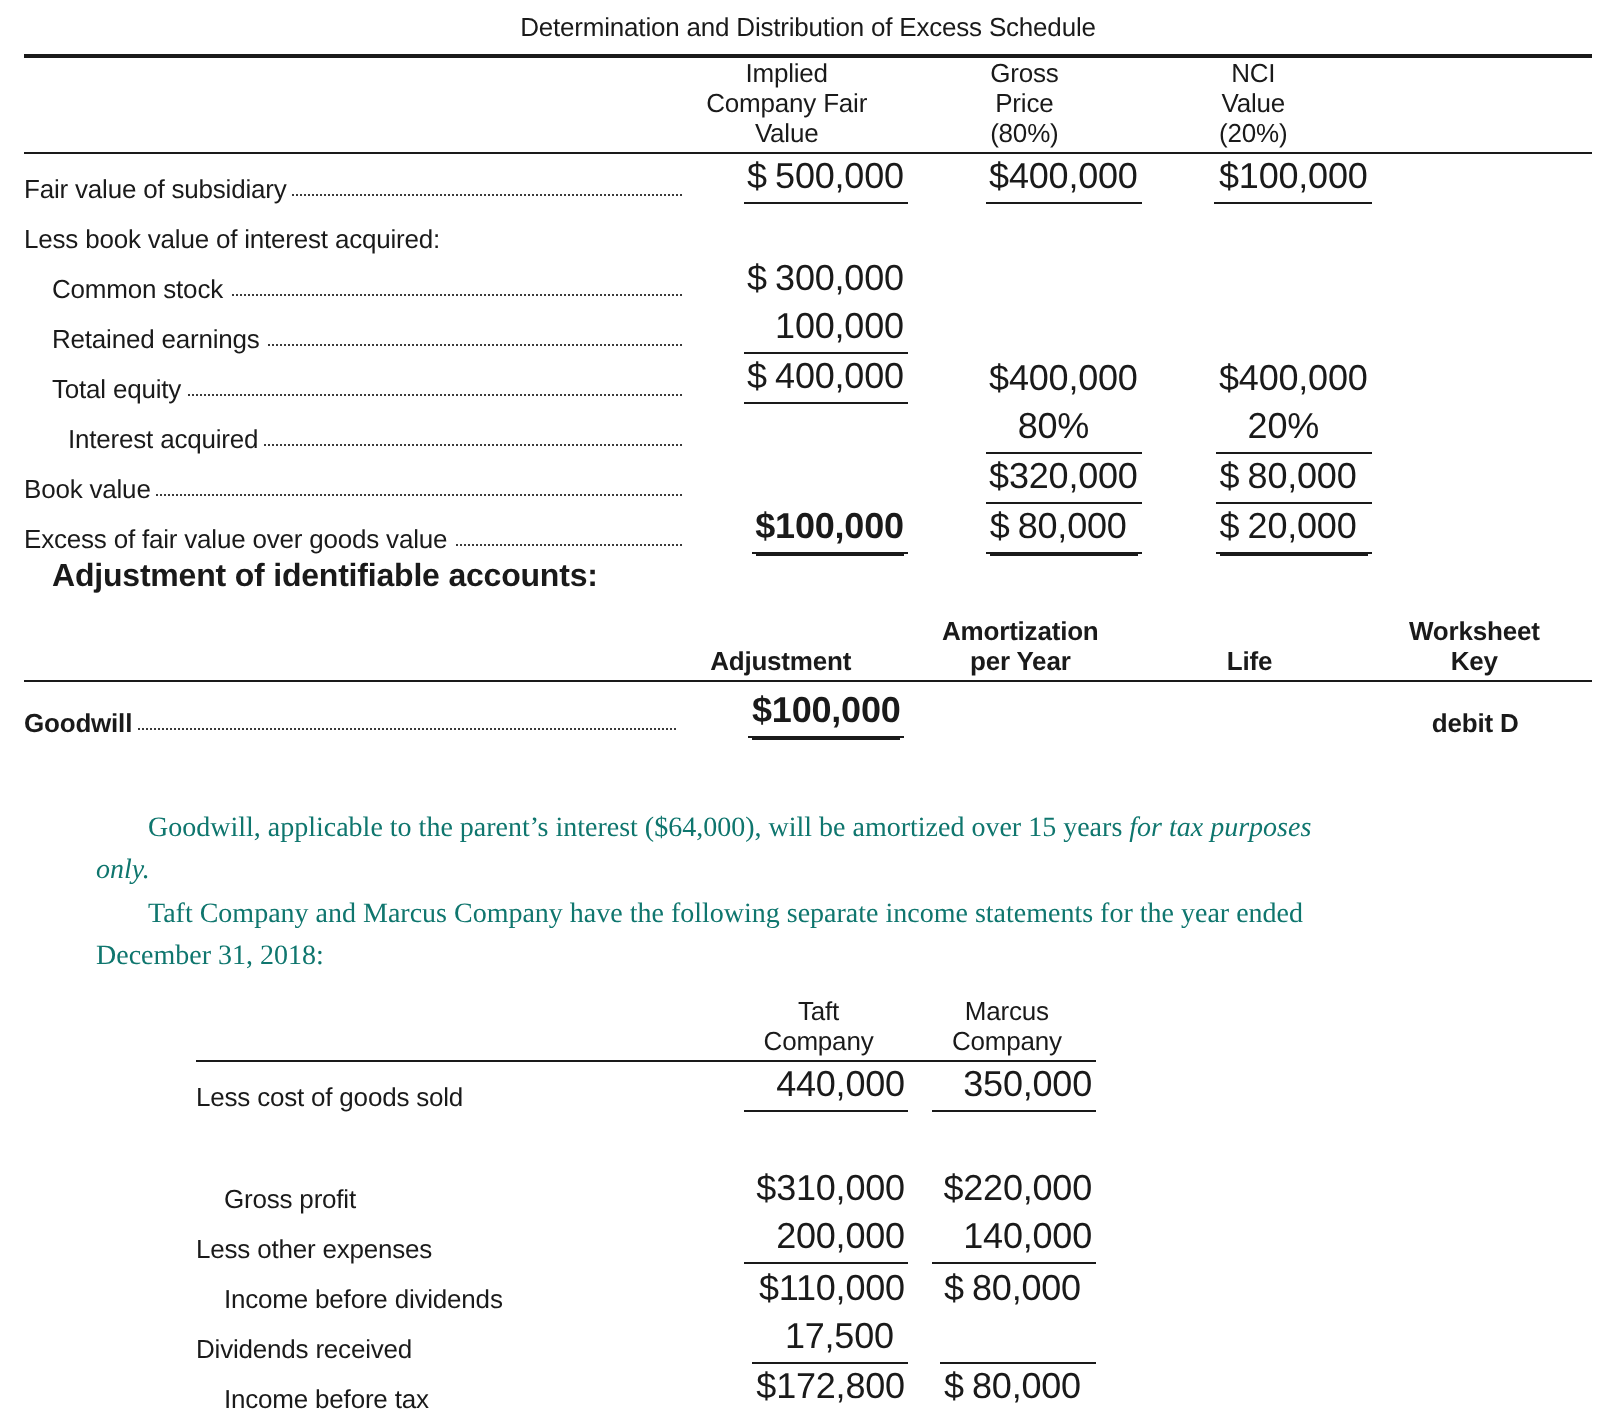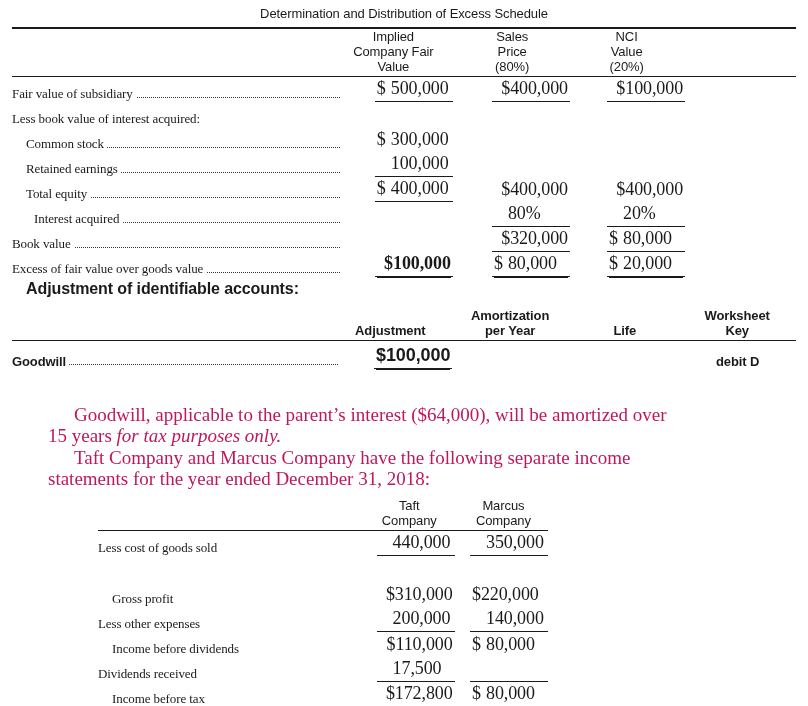--- a/index.html
+++ b/index.html
@@ -83,21 +83,21 @@
   .num {
     text-align: right;
     font-size: 18px;
     letter-spacing: -0.1px;
   }
   .c1 { width: 116px; padding-right: 8px !important; }
   .c2 { width: 112px; padding-right: 6px !important; }
   .c3 { width: 112px; padding-right: 6px !important; }
   .c4 { width: 108px; padding-right: 6px !important; }
 
-  .row { height: 25px; font-family: Liberation Serif, serif; }
+  .row { height: 25px; }
   .row-tall { height: 28px; }
 
   .hdr td {
     text-align: center;
     font-size: 13px;
     line-height: 15px;
     vertical-align: bottom;
     padding-bottom: 2px !important;
   }
   .hdr-cell { white-space: pre-line; }
@@ -136,23 +136,23 @@
     padding: 0 0 10px 14px;
   }
 
   
   #para-block {
     position: absolute;
     left: 48px;
     top: 404px;
     width: 620px;
     font-family: "Liberation Serif", serif;
-    font-size: 19px;
+    font-size: 14px;
     line-height: 21px;
-    color: #be185d;
+    color: #0f766e;
   }
   #para-block p { margin: 0; text-indent: 26px; }
   #para-block p + p { margin-top: 1px; }
   .ital { font-style: italic; }
 
   
   #is-block {
     position: absolute;
     left: 98px;
     top: 498px;
@@ -179,21 +179,21 @@
   <table class="grid">
     <tbody>
       <tr class="hdr">
         <td class="lbl"></td>
         <td class="c1">
           <div class="hdr-cell">Implied</div>
           <div class="hdr-cell">Company Fair</div>
           <div class="hdr-cell">Value</div>
         </td>
         <td class="c2">
-          <div class="hdr-cell">Sales</div>
+          <div class="hdr-cell">Gross</div>
           <div class="hdr-cell">Price</div>
           <div class="hdr-cell">(80%)</div>
         </td>
         <td class="c3">
           <div class="hdr-cell">NCI</div>
           <div class="hdr-cell">Value</div>
           <div class="hdr-cell">(20%)</div>
         </td>
         <td class="c4"></td>
       </tr>

